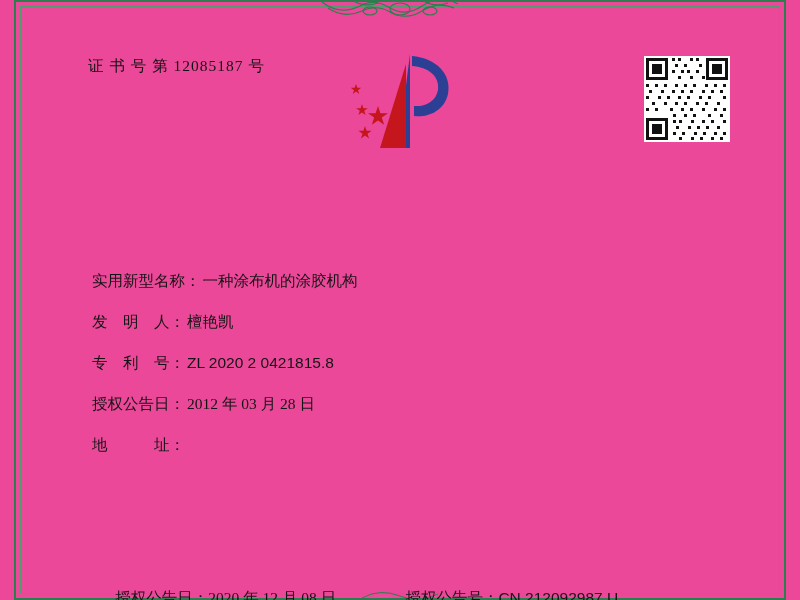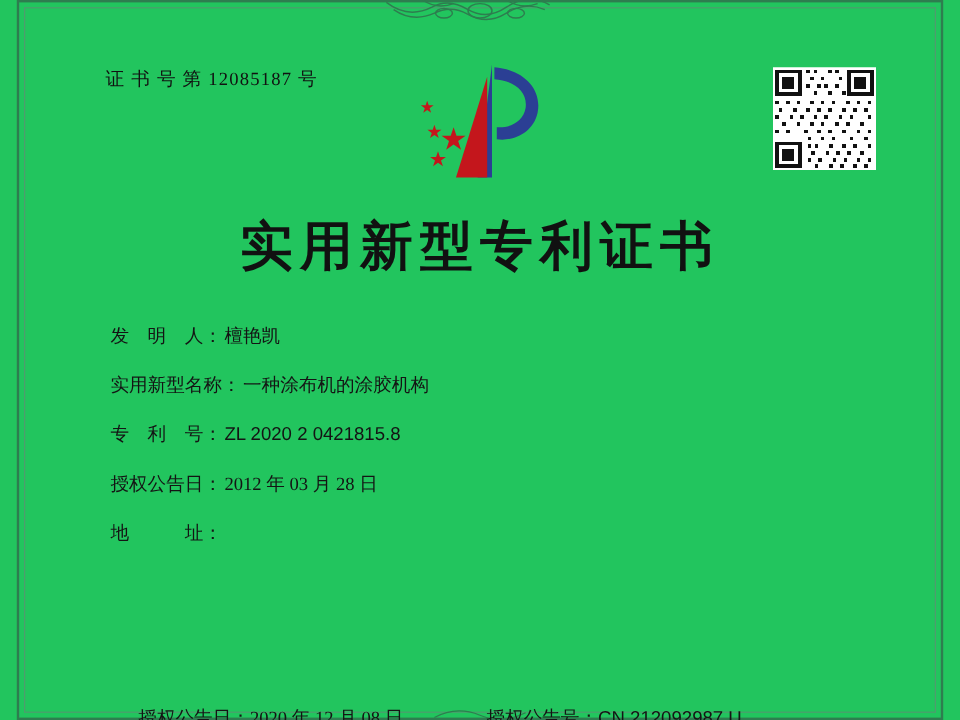--- a/index.html
+++ b/index.html
@@ -12,21 +12,21 @@
     height: 600px;
     overflow: hidden;
     font-family: "Liberation Serif", "DejaVu Serif", serif;
     color: #1a1a1a;
   }
 
   .certificate {
     position: relative;
     width: 800px;
     height: 600px;
-    background: #22c55e;
+    background: #ec4899;
     box-sizing: border-box;
   }
 
   
   .frame-outer {
     position: absolute;
     left: 14px;
     top: 0px;
     right: 14px;
     bottom: 0px;
@@ -292,32 +292,31 @@
           <rect x="79" y="76" width="3" height="3"></rect>
         <rect x="35" y="81" width="3" height="3"></rect>
           <rect x="47" y="81" width="3" height="3"></rect>
           <rect x="56" y="81" width="3" height="3"></rect>
           <rect x="67" y="81" width="3" height="3"></rect>
           <rect x="76" y="81" width="3" height="3"></rect>
       </g>
     </svg>
   </div>
 
-  <div class="main-title">实用新型专利证书</div>
 
   <div class="fields">
+
+    <div class="field-row">
+      <span class="field-label">实用新型名称：</span>
+      <span class="field-value">一种涂布机的涂胶机构</span>
+    </div>
 
     <div class="field-row">
       <span class="field-label">发　明　人：</span>
       <span class="field-value">檀艳凯</span>
-    </div>
-
-    <div class="field-row">
-      <span class="field-label">实用新型名称：</span>
-      <span class="field-value">一种涂布机的涂胶机构</span>
     </div>
 
     <div class="field-row">
       <span class="field-label">专　利　号：</span>
       <span class="field-value mono-val">ZL 2020 2 0421815.8</span>
     </div>
 
     <div class="field-row">
       <span class="field-label">授权公告日：</span>
       <span class="field-value">2012 年 03 月 28 日</span>

